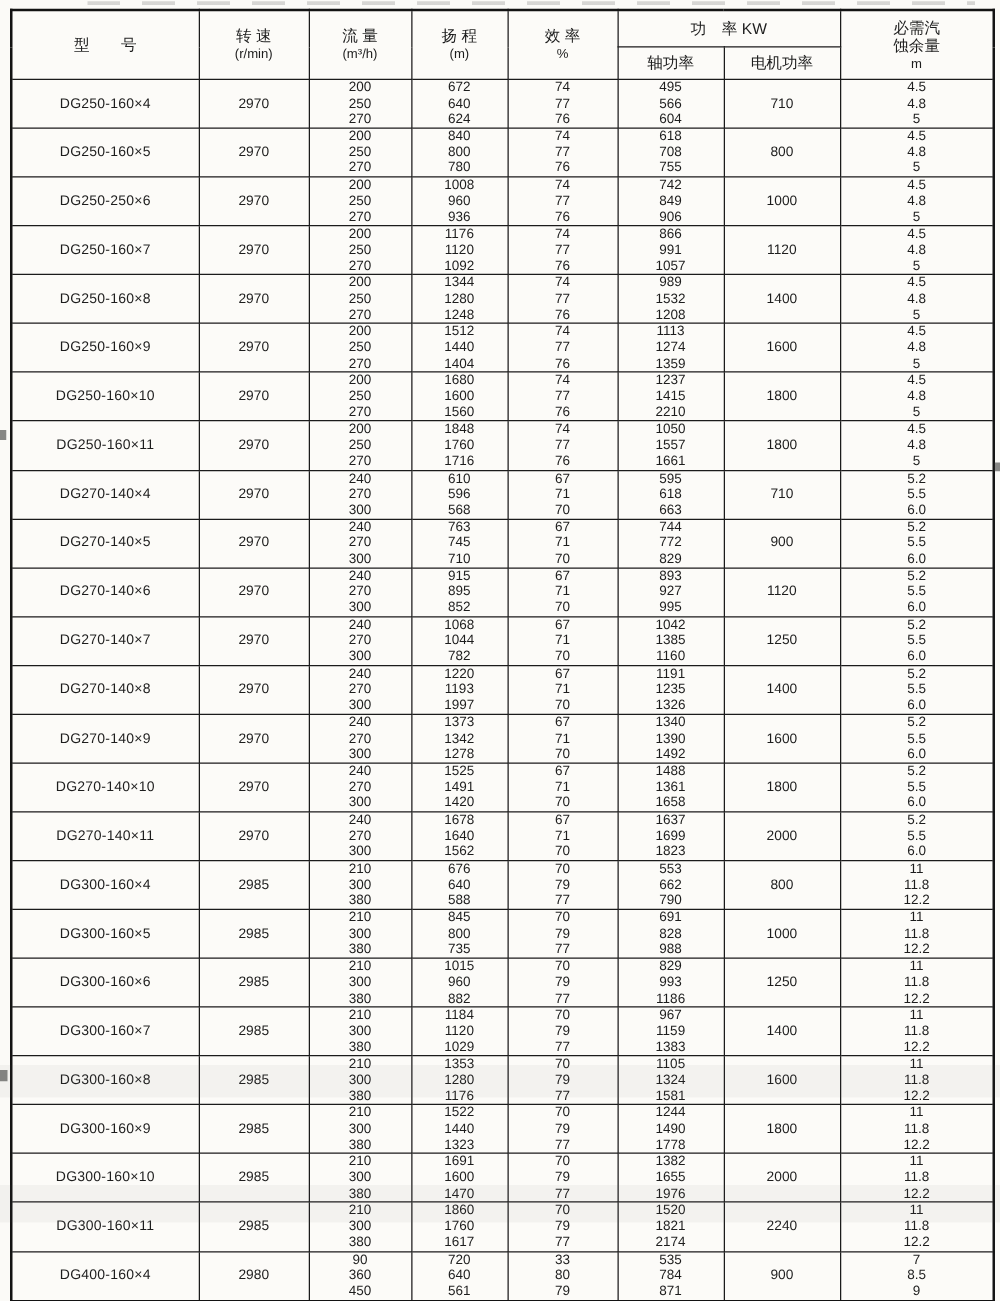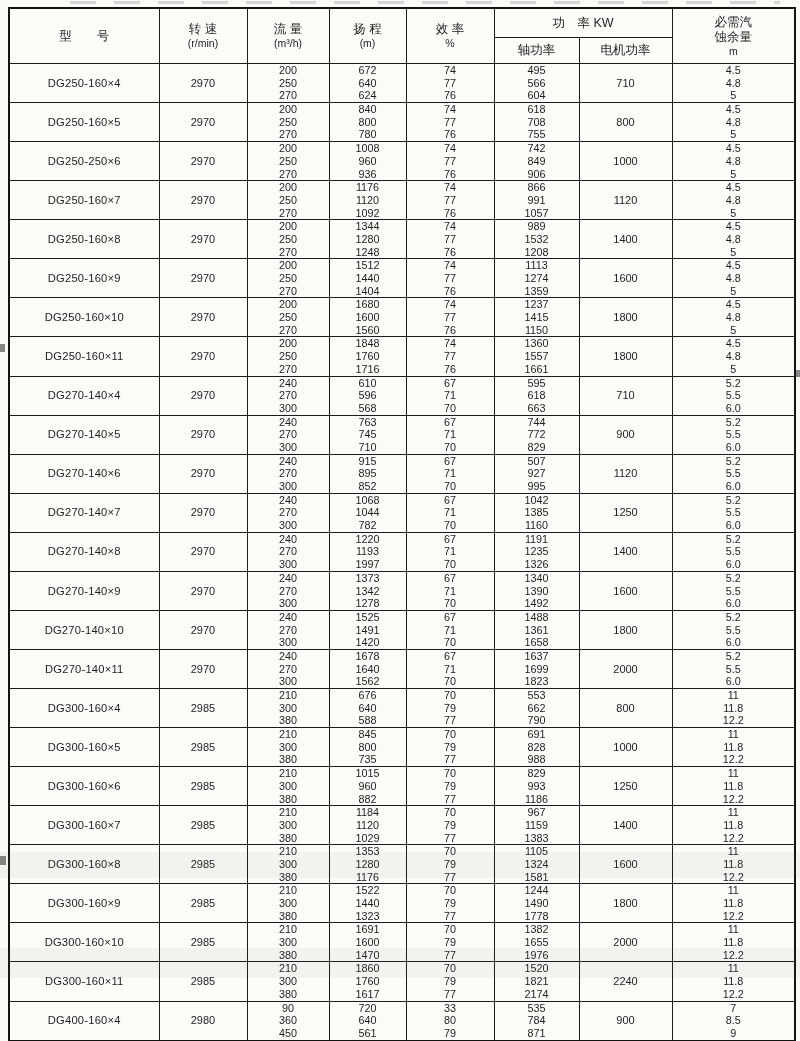--- a/index.html
+++ b/index.html
@@ -308,21 +308,21 @@
             <div class="ln">1560</div>
           </td>
           <td>
             <div class="ln">74</div>
             <div class="ln">77</div>
             <div class="ln">76</div>
           </td>
           <td>
             <div class="ln">1237</div>
             <div class="ln">1415</div>
-            <div class="ln">1150</div>
+            <div class="ln">2210</div>
           </td>
           <td>1800</td>
           <td>
             <div class="ln">4.5</div>
             <div class="ln">4.8</div>
             <div class="ln">5</div>
           </td>
         </tr>
         <tr>
           <td class="model">DG250-160×11</td>
@@ -336,21 +336,21 @@
             <div class="ln">1848</div>
             <div class="ln">1760</div>
             <div class="ln">1716</div>
           </td>
           <td>
             <div class="ln">74</div>
             <div class="ln">77</div>
             <div class="ln">76</div>
           </td>
           <td>
-            <div class="ln">1360</div>
+            <div class="ln">1050</div>
             <div class="ln">1557</div>
             <div class="ln">1661</div>
           </td>
           <td>1800</td>
           <td>
             <div class="ln">4.5</div>
             <div class="ln">4.8</div>
             <div class="ln">5</div>
           </td>
         </tr>
@@ -426,21 +426,21 @@
             <div class="ln">915</div>
             <div class="ln">895</div>
             <div class="ln">852</div>
           </td>
           <td>
             <div class="ln">67</div>
             <div class="ln">71</div>
             <div class="ln">70</div>
           </td>
           <td>
-            <div class="ln">507</div>
+            <div class="ln">893</div>
             <div class="ln">927</div>
             <div class="ln">995</div>
           </td>
           <td>1120</td>
           <td>
             <div class="ln">5.2</div>
             <div class="ln">5.5</div>
             <div class="ln">6.0</div>
           </td>
         </tr>

